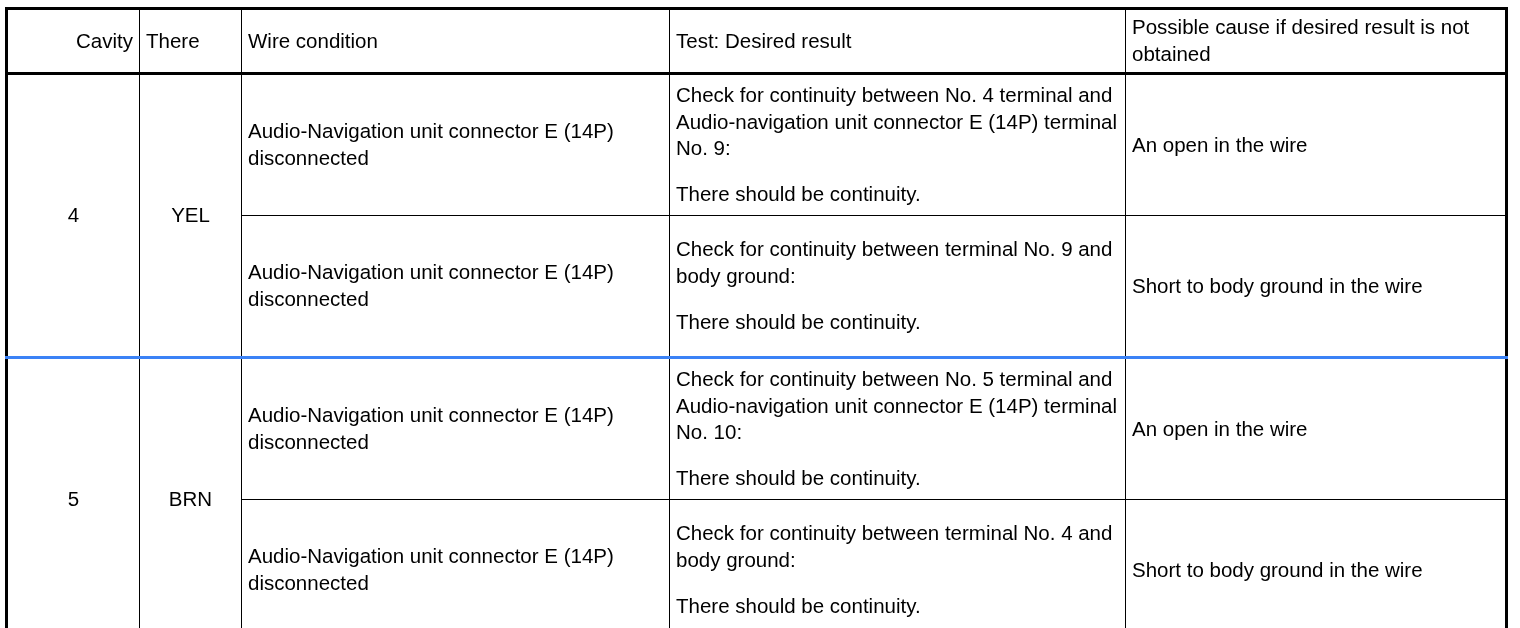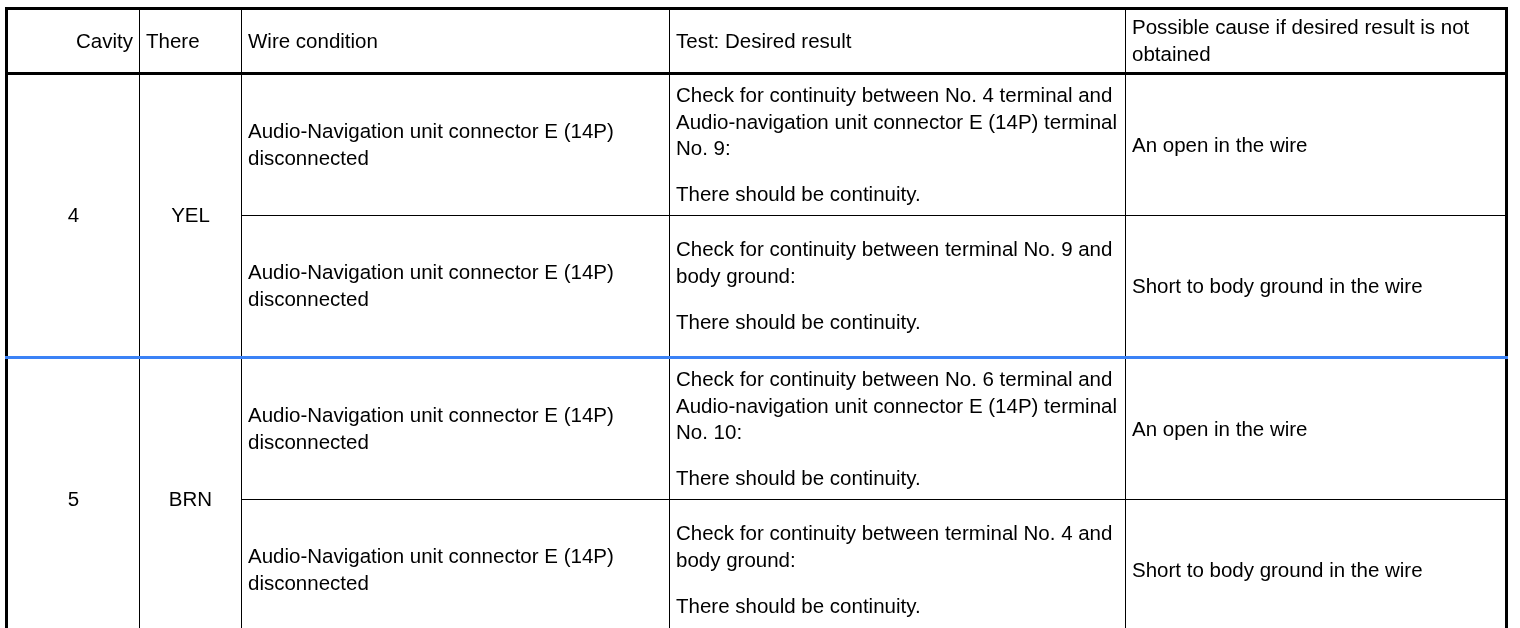--- a/index.html
+++ b/index.html
@@ -151,21 +151,21 @@
           <span>There should be continuity.</span>
         </td>
         <td class="cause-cell">Short to body ground in the wire</td>
       </tr>
 
       <tr class="group-start">
         <td class="cavity-cell" rowspan="2">5</td>
         <td class="wire-cell" rowspan="2">BRN</td>
         <td class="cond-cell">Audio-Navigation unit connector E (14P) disconnected</td>
         <td class="result-cell">
-          <span>Check for continuity between No. 6 terminal and Audio-navigation unit connector E (14P) terminal No. 10:</span>
+          <span>Check for continuity between No. 5 terminal and Audio-navigation unit connector E (14P) terminal No. 10:</span>
           <span class="blank-line"></span>
           <span>There should be continuity.</span>
         </td>
         <td class="cause-cell">An open in the wire</td>
       </tr>
 
       <tr class="last-row">
         <td class="cond-cell">Audio-Navigation unit connector E (14P) disconnected</td>
         <td class="result-cell">
           <span>Check for continuity between terminal No. 4 and body ground:</span>

